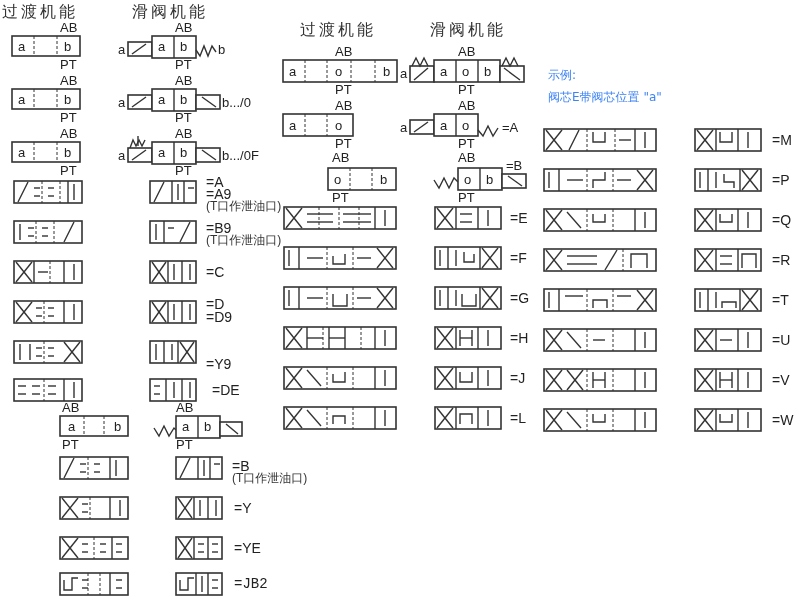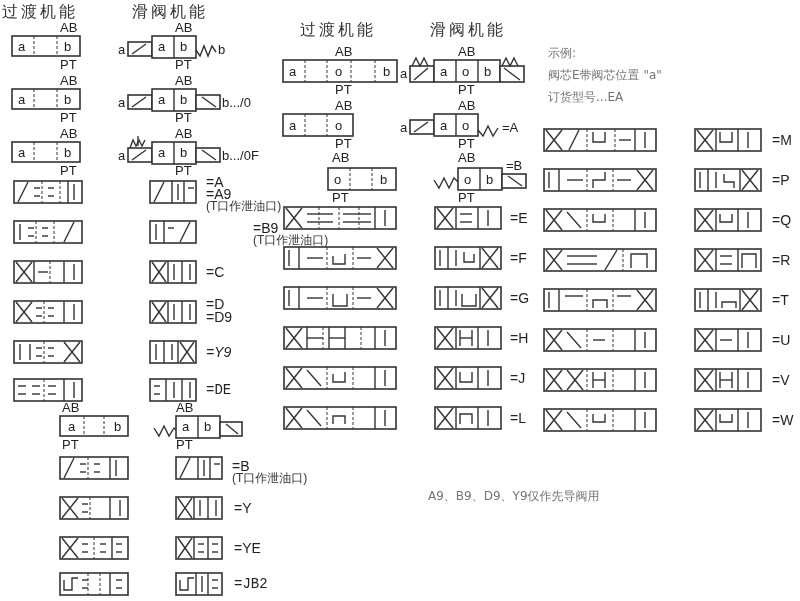--- a/index.html
+++ b/index.html
@@ -1,21 +1,21 @@
 <!DOCTYPE html>
 <html><head>
 <meta charset="utf-8">
 <style>
   html, body { margin:0; padding:0; background:#ffffff; }
   body { width:800px; height:601px; position:relative; overflow:hidden; font-family:"DejaVu Sans", sans-serif; color:#222; }
   .abs { position:absolute; }
   .title { font-size:16px; letter-spacing:3px; color:#333; font-family:Liberation Serif, serif; }
   .lbl { font-size:14px; color:#222; font-family:"Liberation Sans", sans-serif; }
   .small { font-size:12px; color:#333; }
-  .note { font-size:12px; color:#737373; }
+  .note { font-size:12px; color:#3b82f6;margin-top:22px; }
   svg { position:absolute; overflow:visible; }
   .box { fill:#fff; stroke:#333; stroke-width:1.6; }
   .ln { stroke:#333; stroke-width:1.4; fill:none; }
   .dash { stroke:#333; stroke-width:1; stroke-dasharray:3 2; fill:none; }
   .cell-text { font-size:13px; fill:#222; font-family:"Liberation Sans", sans-serif; }
 </style>
 </head>
 <body>
 
 <div class="abs title" style="left:2px;top:2px;">过渡机能</div>
@@ -132,21 +132,21 @@
     <line class="ln" x1="28" y1="8" x2="34" y2="8"></line>
     <line class="ln" x1="28" y1="16" x2="34" y2="16"></line>
   </svg>
 <svg style="left:150px;top:220px;" width="50" height="26">
     <rect class="box" x="0" y="1" width="46" height="22"></rect>
     <line class="ln" x1="6" y1="4" x2="6" y2="20"></line>
     <line class="ln" x1="14" y1="1" x2="14" y2="23"></line>
     <line class="ln" x1="18" y1="8" x2="24" y2="8"></line>
     <line class="ln" x1="30" y1="22" x2="40" y2="2"></line>
   </svg>
-<div class="abs lbl" style="left:206px;top:222px;line-height:12px;margin-left:47px;">
+<div class="abs lbl" style="left:206px;top:222px;line-height:12px;">
     <div>=B9</div>
     <div class="small">(T口作泄油口)</div>
   </div>
 
 <svg style="left:14px;top:260px;" width="70" height="26">
     <rect class="box" x="0" y="1" width="68" height="22"></rect>
     <line class="ln" x1="2" y1="2" x2="18" y2="22"></line>
     <line class="ln" x1="18" y1="2" x2="2" y2="22"></line>
     <line class="ln" x1="20" y1="1" x2="20" y2="23"></line>
     <line class="dash" x1="36" y1="1" x2="36" y2="23"></line>
@@ -205,21 +205,21 @@
   </svg>
 <svg style="left:150px;top:340px;" width="50" height="26">
     <rect class="box" x="0" y="1" width="46" height="22"></rect>
     <line class="ln" x1="6" y1="4" x2="6" y2="20"></line>
     <line class="ln" x1="14" y1="1" x2="14" y2="23"></line>
     <line class="ln" x1="22" y1="4" x2="22" y2="20"></line>
     <line class="ln" x1="28" y1="1" x2="28" y2="23"></line>
     <line class="ln" x1="30" y1="2" x2="44" y2="22"></line>
     <line class="ln" x1="44" y1="2" x2="30" y2="22"></line>
   </svg>
-<div class="abs lbl" style="left:206px;top:344px;font-style:italic;">=Y9</div>
+<div class="abs lbl" style="left:206px;top:356px;">=Y9</div>
 
 <svg style="left:14px;top:378px;" width="70" height="26">
     <rect class="box" x="0" y="1" width="68" height="22"></rect>
     <line class="ln" x1="4" y1="8" x2="12" y2="8"></line>
     <line class="ln" x1="4" y1="16" x2="12" y2="16"></line>
     <line class="ln" x1="18" y1="8" x2="26" y2="8"></line>
     <line class="ln" x1="18" y1="16" x2="26" y2="16"></line>
     <line class="dash" x1="30" y1="1" x2="30" y2="23"></line>
     <line class="ln" x1="34" y1="8" x2="42" y2="8"></line>
     <line class="ln" x1="34" y1="16" x2="42" y2="16"></line>
@@ -228,21 +228,21 @@
   </svg>
 <svg style="left:150px;top:378px;" width="50" height="26">
     <rect class="box" x="0" y="1" width="46" height="22"></rect>
     <line class="ln" x1="4" y1="8" x2="10" y2="8"></line>
     <line class="ln" x1="4" y1="16" x2="10" y2="16"></line>
     <line class="ln" x1="16" y1="1" x2="16" y2="23"></line>
     <line class="ln" x1="24" y1="4" x2="24" y2="20"></line>
     <line class="ln" x1="32" y1="1" x2="32" y2="23"></line>
     <line class="ln" x1="40" y1="4" x2="40" y2="20"></line>
   </svg>
-<div class="abs lbl" style="left:206px;top:382px;font-family:Liberation Mono, monospace;">=DE</div>
+<div class="abs lbl" style="left:212px;top:382px;">=DE</div>
 
 <svg style="left:60px;top:402px;" width="70" height="50">
   <text x="2" y="10" class="cell-text">AB</text>
   <rect class="box" x="0" y="14" width="68" height="20"></rect>
   <line class="dash" x1="24" y1="14" x2="24" y2="34"></line>
     <line class="dash" x1="44" y1="14" x2="44" y2="34"></line>
   <text x="8" y="29" class="cell-text">a</text>
     <text x="54" y="29" class="cell-text">b</text>
   <text x="2" y="47" class="cell-text">PT</text>
 </svg>
@@ -568,21 +568,20 @@
       <polyline class="ln" points="26,18 26,8 38,8 38,18"></polyline>
       <line class="ln" x1="44" y1="1" x2="44" y2="23"></line>
       <line class="ln" x1="54" y1="4" x2="54" y2="20"></line>
     </svg>
   <div class="abs lbl" style="left:227px;top:204px;">=L</div>
 </div>
 
 <div class="abs note" style="left:548px;top:42px;line-height:22px;">
   <div>示例:</div>
   <div>阀芯E带阀芯位置 "a"</div>
-  <div>订货型号...EA</div>
 </div>
 
 <div class="abs" style="left:543px;top:128px;width:257px;height:310px;">
 
   <svg style="left:0;top:0;" width="114" height="26">
       <rect class="box" x="1" y="1" width="112" height="22"></rect>
       <line class="ln" x1="3" y1="2" x2="19" y2="22"></line>
       <line class="ln" x1="19" y1="2" x2="3" y2="22"></line>
       <line class="ln" x1="26" y1="22" x2="36" y2="2"></line>
       <line class="dash" x1="44" y1="1" x2="44" y2="23"></line>
@@ -761,14 +760,13 @@
       <line class="ln" x1="19" y1="2" x2="3" y2="22"></line>
       <line class="ln" x1="22" y1="1" x2="22" y2="23"></line>
       <polyline class="ln" points="26,6 26,14 38,14 38,6"></polyline>
       <line class="ln" x1="44" y1="1" x2="44" y2="23"></line>
       <line class="ln" x1="54" y1="4" x2="54" y2="20"></line>
     </svg>
   <div class="abs lbl" style="left:229px;top:284px;">=W</div>
 </div>
 
 <div class="abs note" style="left:400px;top:486px;line-height:20px;">
-  <div style="padding-left:28px;">A9、B9、D9、Y9仅作先导阀用</div>
 </div>
 
 </body></html>

